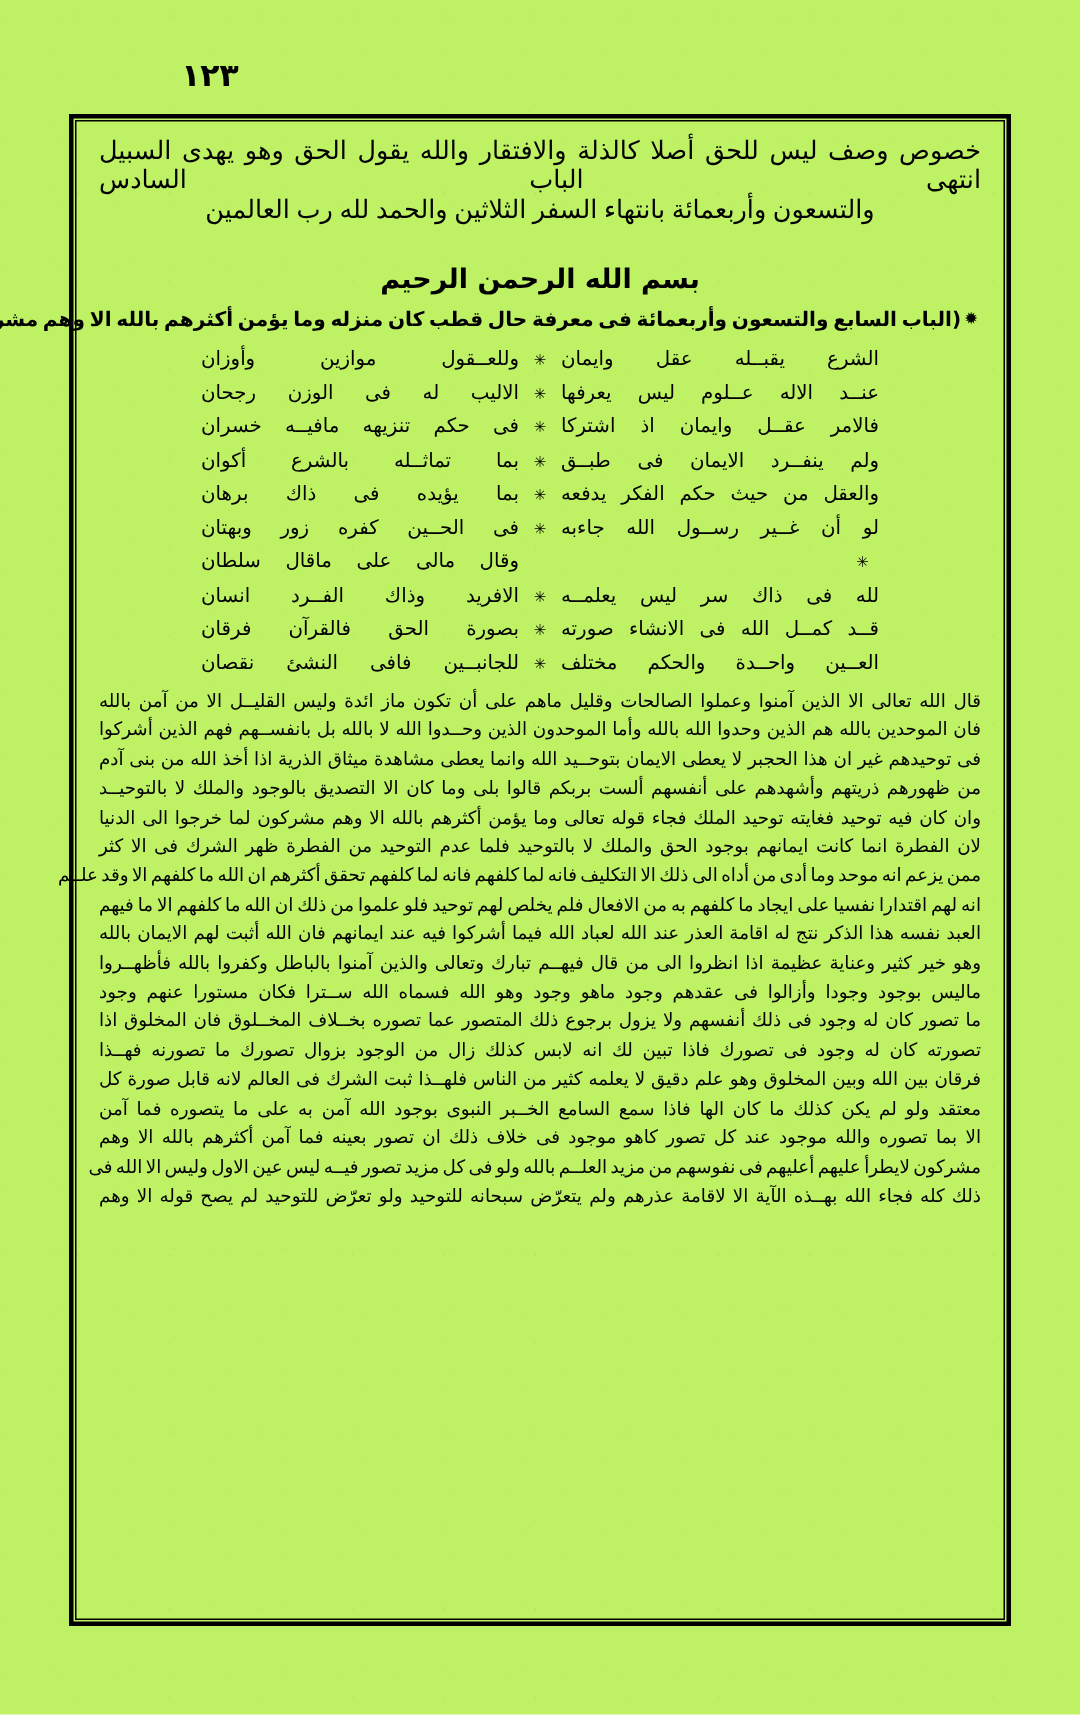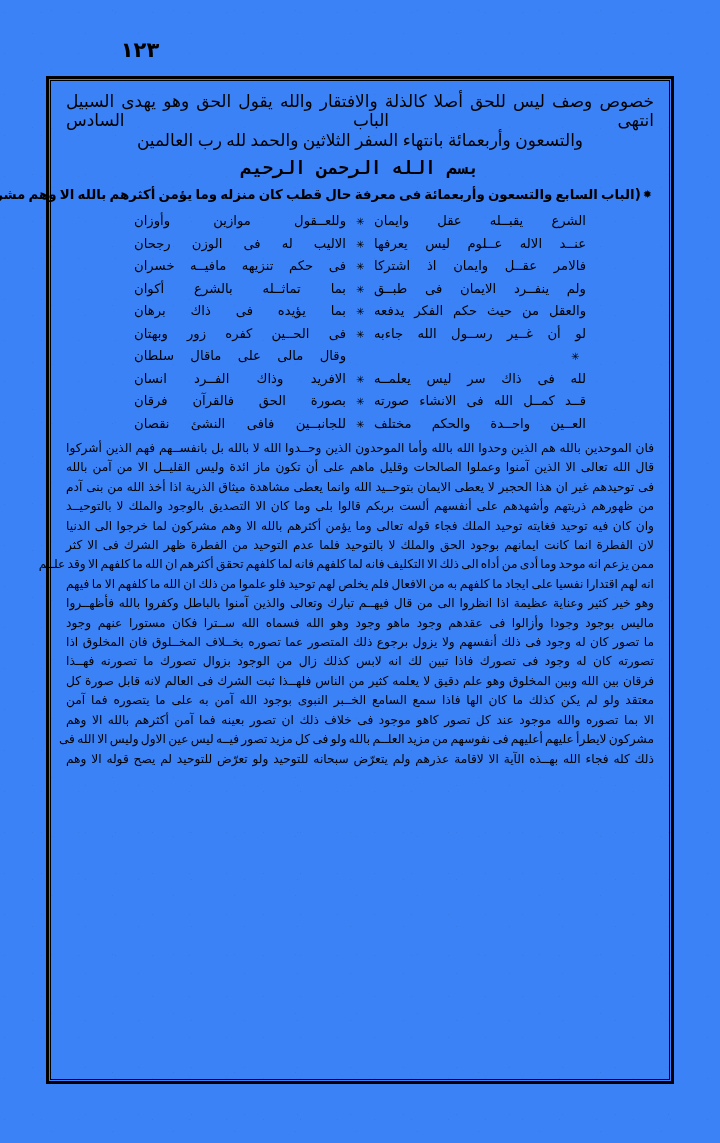--- a/index.html
+++ b/index.html
@@ -13,21 +13,21 @@
     height: 1143px;
     position: relative;
     font-family: "DejaVu Sans", "Liberation Sans", sans-serif;
     color: #000000;
     overflow: hidden;
   }
 
   #page {
     position: absolute;
     inset: 0;
-    background: #3b82f6;
+    background: #bef264;
   }
 
   
   .page-number {
     position: absolute;
     top: 38px;
     left: 0;
     width: 280px;
     text-align: center;
     font-size: 21px;
@@ -88,24 +88,23 @@
     margin: 2px 0 0 0;
   }
   .header-block .line-1 { display: block; text-align: justify; text-align-last: justify; }
   .header-block .line-2 { display: block; text-align: center; margin-top: 1px; }
 
   
   .basmala {
     text-align: center;
     font-size: 18px;
     line-height: 26px;
-    margin: 6px 0 2px 0;
+    margin: 24px 0 2px 0;
     font-weight: 600;
     letter-spacing: -0.3px;
-    font-family: Liberation Mono, monospace;
   }
 
   
   .chapter-title {
     text-align: center;
     font-size: 13.4px;
     line-height: 22px;
     font-weight: 700;
     margin: 2px 0 4px 0;
     letter-spacing: -0.3px;
@@ -251,28 +250,29 @@
           <span class="hemi hemi-b">بصورة الحق فالقرآن فرقان</span>
         </div>
         <div class="verse">
           <span class="hemi hemi-a">العــين واحــدة والحكم مختلف</span>
           <span class="sep">✳</span>
           <span class="hemi hemi-b">للجانبــين فافى النشئ نقصان</span>
         </div>
       </div>
 
     <div class="prose">
+        <span class="pline">قال الله تعالى الا الذين آمنوا وعملوا الصالحات وقليل ماهم على أن تكون ماز ائدة وليس القليــل الا من آمن بالله</span>
         <span class="pline">فان الموحدين بالله هم الذين وحدوا الله بالله وأما الموحدون الذين وحــدوا الله لا بالله بل بانفســهم فهم الذين أشركوا</span>
-        <span class="pline">قال الله تعالى الا الذين آمنوا وعملوا الصالحات وقليل ماهم على أن تكون ماز ائدة وليس القليــل الا من آمن بالله</span>
         <span class="pline">فى توحيدهم غير ان هذا الحجبر لا يعطى الايمان بتوحــيد الله وانما يعطى مشاهدة ميثاق الذرية اذا أخذ الله من بنى آدم</span>
         <span class="pline">من ظهورهم ذريتهم وأشهدهم على أنفسهم ألست بربكم قالوا بلى وما كان الا التصديق بالوجود والملك لا بالتوحيــد</span>
         <span class="pline">وان كان فيه توحيد فغايته توحيد الملك فجاء قوله تعالى وما يؤمن أكثرهم بالله الا وهم مشركون لما خرجوا الى الدنيا</span>
         <span class="pline">لان الفطرة انما كانت ايمانهم بوجود الحق والملك لا بالتوحيد فلما عدم التوحيد من الفطرة ظهر الشرك فى الا كثر</span>
         <span class="pline">ممن يزعم انه موحد وما أدى من أداه الى ذلك الا التكليف فانه لما كلفهم فانه لما كلفهم تحقق أكثرهم ان الله ما كلفهم الا وقد علــم</span>
         <span class="pline">انه لهم اقتدارا نفسيا على ايجاد ما كلفهم به من الافعال فلم يخلص لهم توحيد فلو علموا من ذلك ان الله ما كلفهم الا ما فيهم</span>
+        <span class="pline">العبد نفسه هذا الذكر نتج له اقامة العذر عند الله لعباد الله فيما أشركوا فيه عند ايمانهم فان الله أثبت لهم الايمان بالله</span>
         <span class="pline">وهو خير كثير وعناية عظيمة اذا انظروا الى من قال فيهــم تبارك وتعالى  والذين آمنوا بالباطل وكفروا بالله فأظهــروا</span>
         <span class="pline">ماليس بوجود وجودا وأزالوا فى عقدهم وجود ماهو وجود وهو الله فسماه الله ســترا  فكان مستورا عنهم وجود</span>
         <span class="pline">ما تصور كان له وجود فى ذلك أنفسهم ولا يزول برجوع ذلك المتصور عما تصوره بخــلاف المخــلوق  فان المخلوق اذا</span>
         <span class="pline">تصورته كان له وجود فى تصورك فاذا تبين لك انه لابس كذلك زال من الوجود بزوال تصورك ما تصورنه  فهــذا</span>
         <span class="pline">فرقان بين الله وبين المخلوق وهو علم دقيق لا يعلمه كثير من الناس فلهــذا ثبت الشرك فى العالم لانه قابل صورة كل</span>
         <span class="pline">معتقد ولو لم يكن كذلك ما كان الها  فاذا سمع السامع الخــبر النبوى بوجود الله آمن به على ما يتصوره فما آمن</span>
         <span class="pline">الا بما تصوره والله موجود عند كل تصور كاهو موجود فى خلاف ذلك ان تصور بعينه فما آمن أكثرهم بالله الا وهم</span>
         <span class="pline">مشركون لايطرأ عليهم أعليهم فى نفوسهم من مزيد العلــم بالله ولو فى كل مزيد تصور فيــه ليس عين الاول  وليس الا الله فى</span>
         <span class="pline pline-last">ذلك كله فجاء الله بهــذه الآية الا لاقامة عذرهم ولم يتعرّض سبحانه للتوحيد ولو تعرّض للتوحيد لم يصح قوله الا وهم</span>
       </div>

